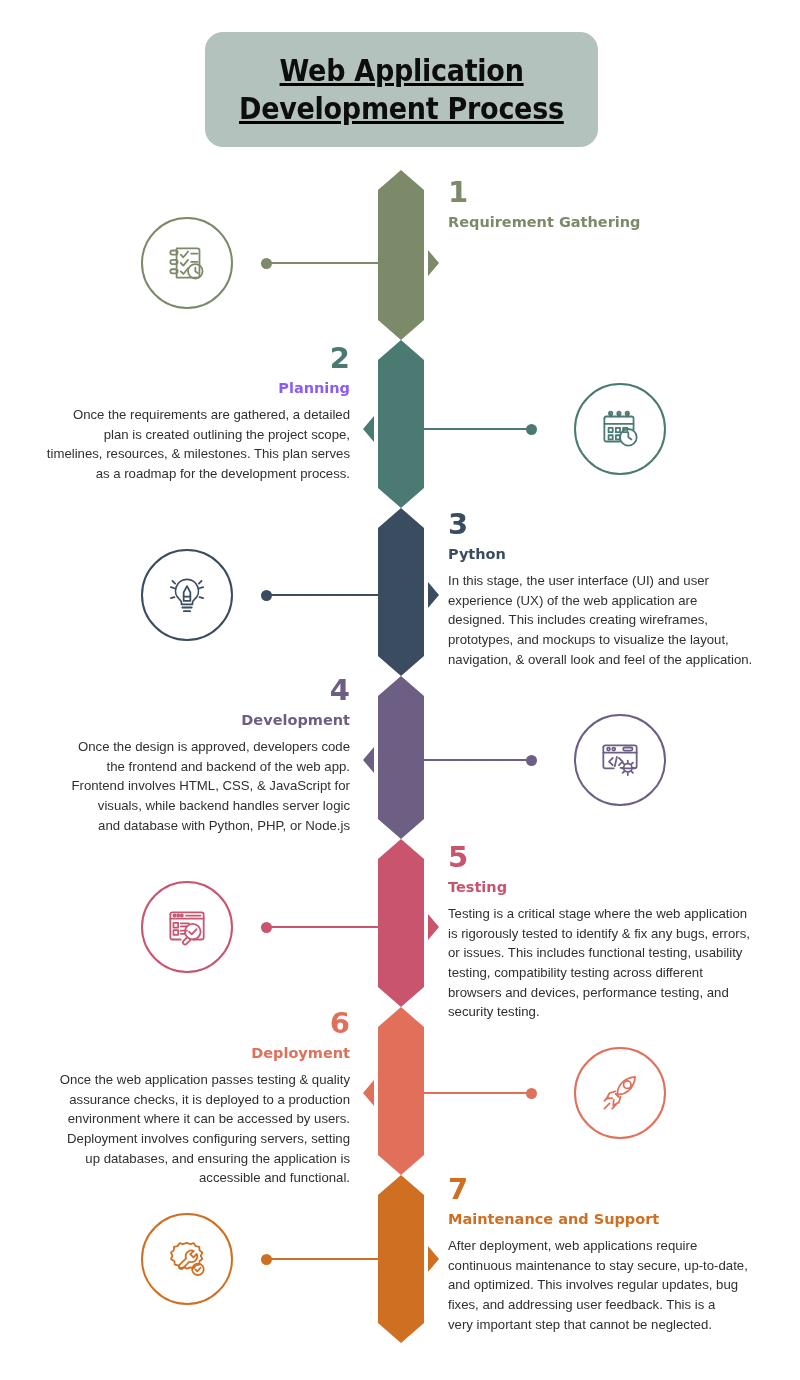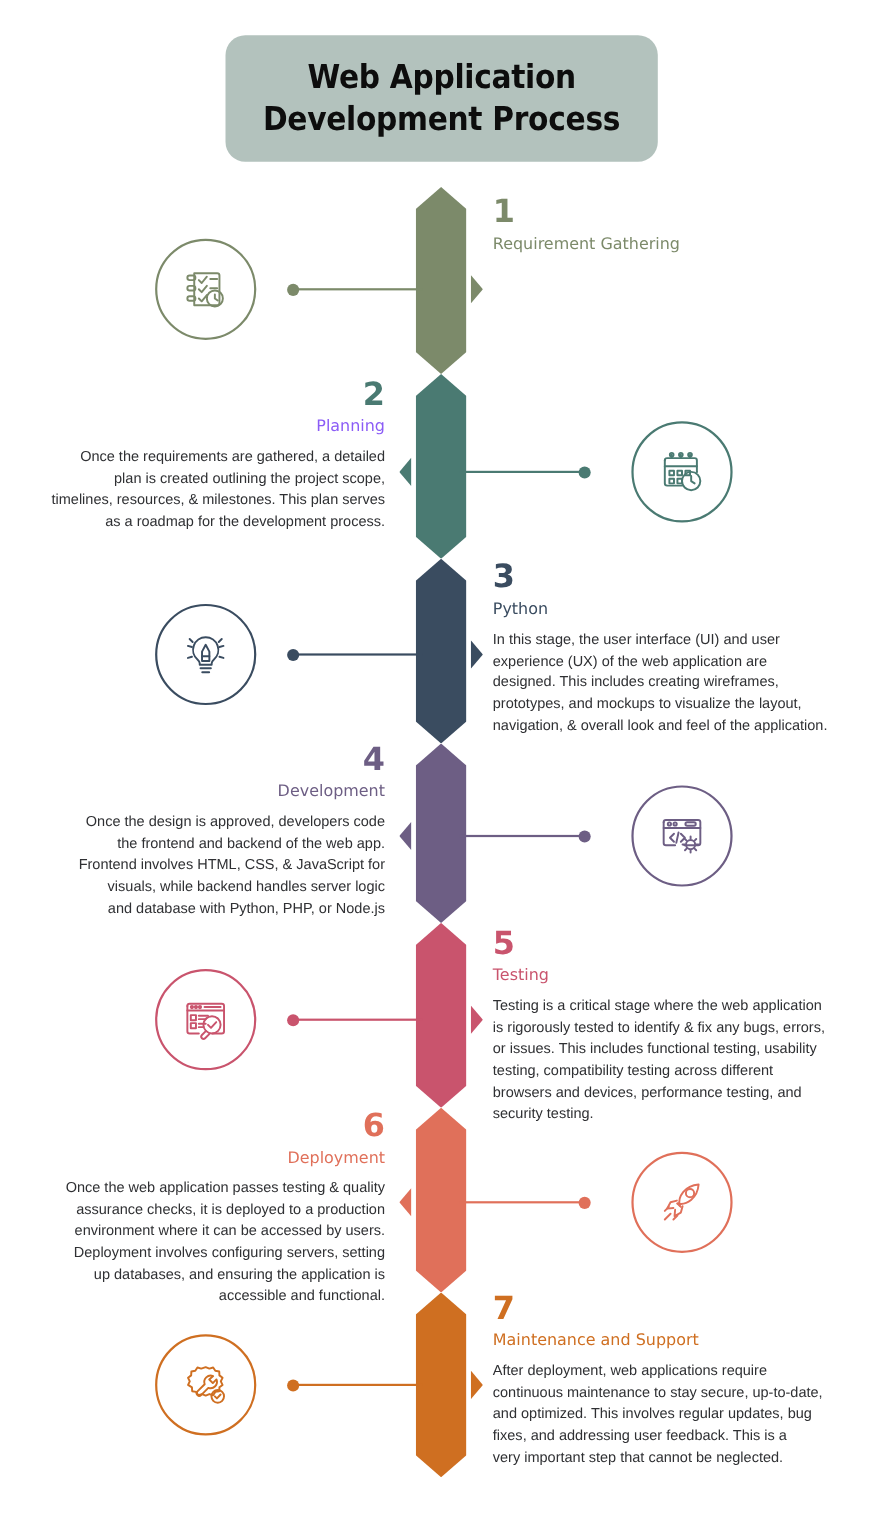--- a/index.html
+++ b/index.html
@@ -14,20 +14,21 @@
   
   .title-banner {
     position: absolute;
     left: 205px; top: 32px;
     width: 393px; height: 115px;
     background: #b3c2bd;
     border-radius: 18px;
     display: flex; flex-direction: column;
     align-items: center; justify-content: center;
     gap: 2px;
+    text-decoration: underline;
   }
   .title-line {
     font-family: "DejaVu Sans", sans-serif;
     font-weight: 700;
     font-size: 30px;
     letter-spacing: -0.3px;
     color: #0d0d0d;
     line-height: 1.18;
     text-align: center;
     transform: scaleX(0.9);
@@ -64,21 +65,21 @@
   .step-text.left  { text-align: right; }
   .step-num {
     font-family: "DejaVu Sans", sans-serif;
     font-weight: 700;
     font-size: 29px;
     line-height: 1;
     margin-bottom: 7px;
   }
   .step-title {
     font-family: "DejaVu Sans", sans-serif;
-    font-weight: 400;
+    font-weight: 700;
     font-size: 14.5px;
     line-height: 1.2;
     margin-bottom: 8px;
   }
   .step-desc {
     font-family: "Liberation Sans", sans-serif;
     font-size: 13.2px;
     line-height: 1.48;
     color: #2f3033;
     white-space: pre-line;

